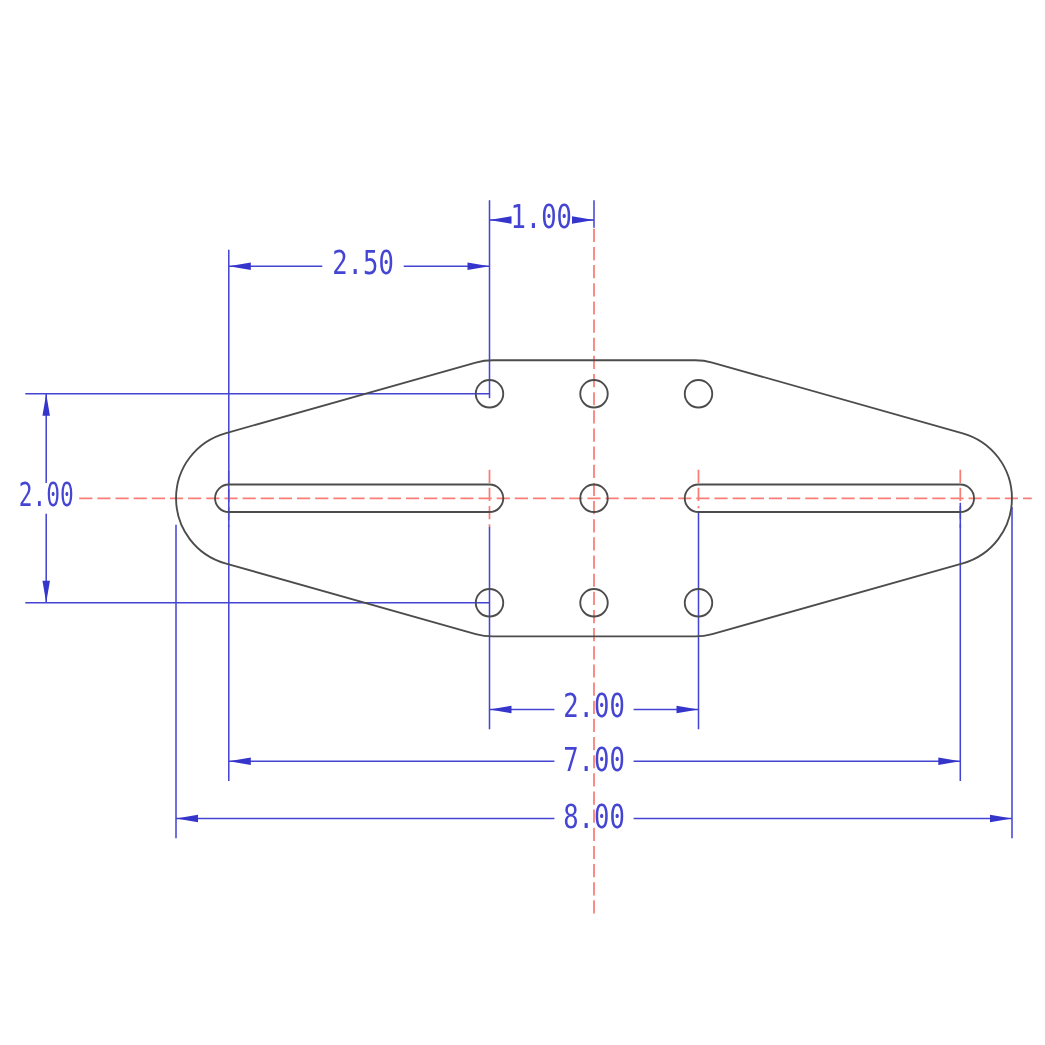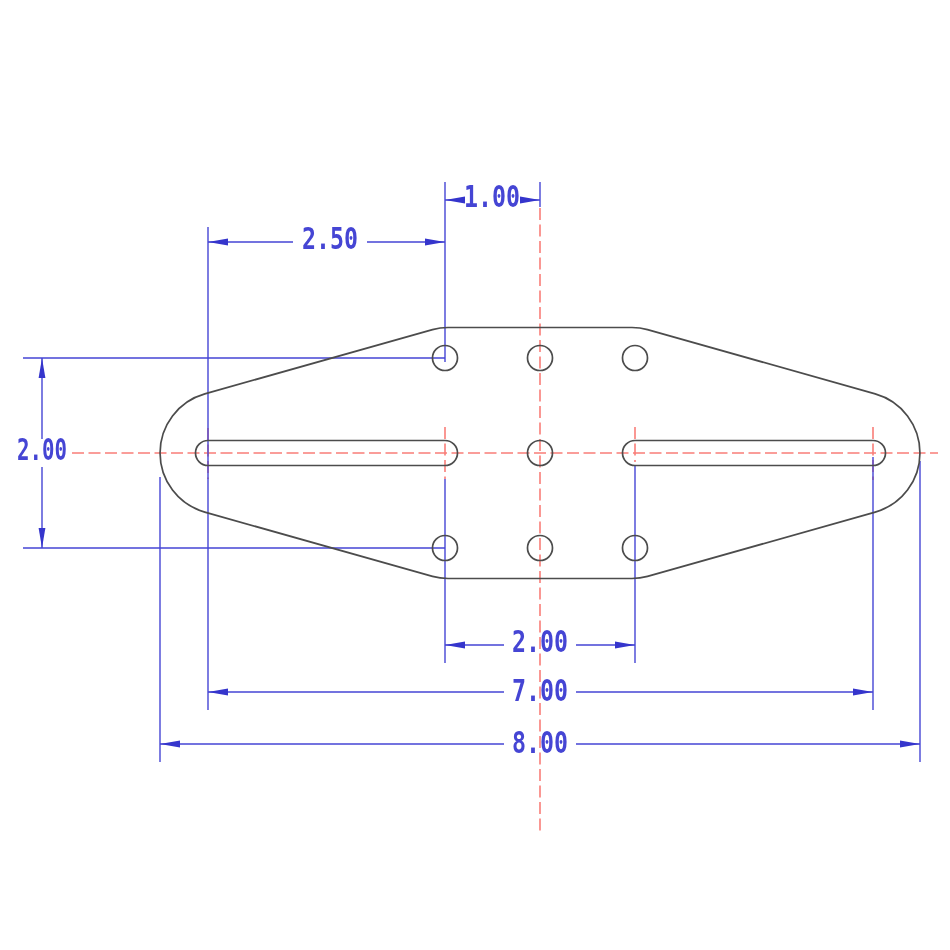--- a/index.html
+++ b/index.html
@@ -6,21 +6,20 @@
     margin: 0;
     padding: 0;
     background: #ffffff;
   }
   .sheet {
     width: 950px;
     height: 950px;
     position: relative;
     background: #ffffff;
     overflow: hidden;
-    font-weight: bold;
   }
   svg text {
     font-family: "DejaVu Sans Mono", monospace;
     font-size: 30px;
     fill: #4545d4;
   }
   .outline {
     stroke: #4c4c4c;
     stroke-width: 1.7;
     fill: none;

